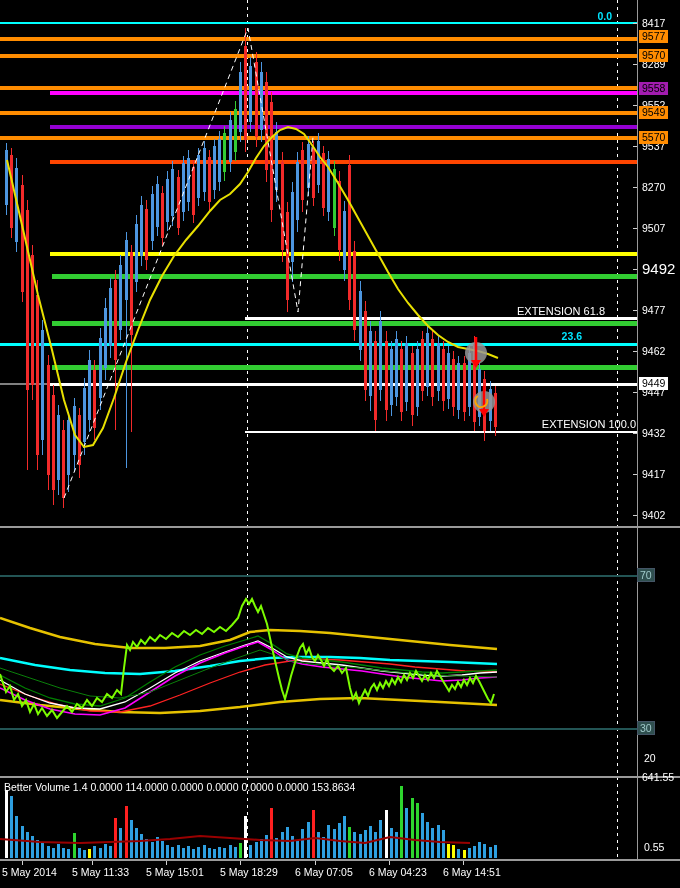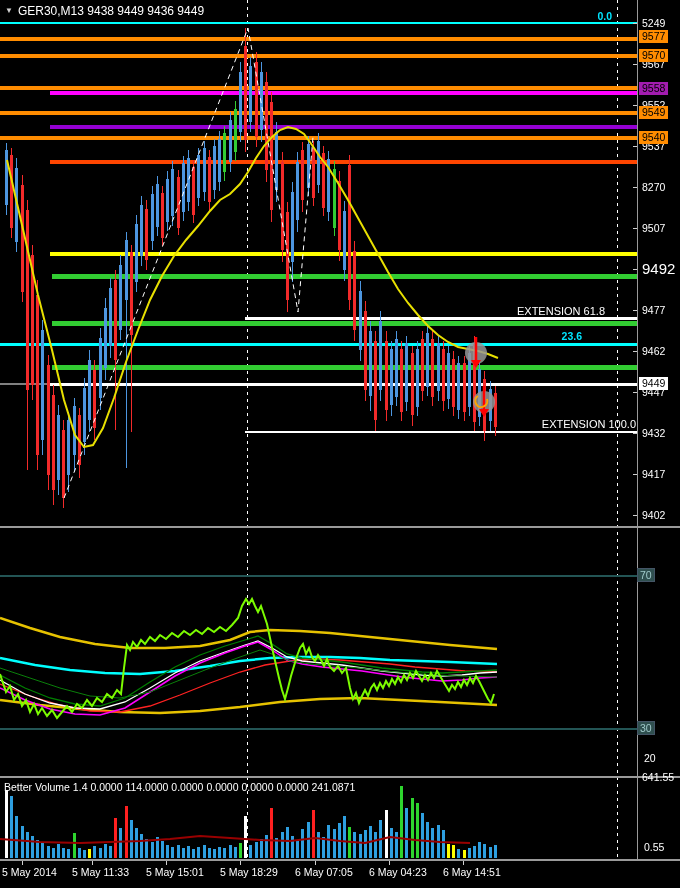--- a/index.html
+++ b/index.html
@@ -361,33 +361,32 @@
       <line x1="484" y1="386" x2="484" y2="411" stroke="#FF0000" stroke-width="2.5"></line>
       <polygon points="479,409 489,409 484,417" fill="#FF0000"></polygon>
       <path d="M 478 396 A 6 6 0 1 0 487 399" fill="none" stroke="#FFA500" stroke-width="2"></path>
     </svg>
 
   <div class="sep" style="top:526px"></div>
   <div class="sep" style="top:776px"></div>
   <div class="sep" style="top:859px"></div>
   <div class="abs" style="left:637px;top:0;width:1px;height:860px;background:#9a9a9a"></div>
 
-  <div class="title"><span class="tri">▼</span><span>GER30,M13  9438 9449 9436 9449</span></div>
-  <div class="hdr" style="left:4px;top:781px">Better Volume 1.4 0.0000 114.0000 0.0000 0.0000 0.0000 0.0000 241.0871</div>
+  <div class="hdr" style="left:4px;top:781px">Better Volume 1.4 0.0000 114.0000 0.0000 0.0000 0.0000 0.0000 153.8634</div>
 
   <div class="lbl cyanlbl" style="left:580px;top:10px;width:32px;text-align:right">0.0</div>
   <div class="lbl cyanlbl" style="left:540px;top:330px;width:42px;text-align:right">23.6</div>
   <div class="lbl extlbl" style="left:486px;top:305px;width:150px;text-align:center">EXTENSION 61.8</div>
   <div class="lbl extlbl" style="left:486px;top:418px;width:150px;text-align:right">EXTENSION 100.0</div>
 
   <div id="layer-price-axis" class="abs">
       <div style="position: absolute; left: 633px; top: 23px; width: 4px; height: 1px; background: rgb(207, 207, 207);"></div>
-      <div style="position: absolute; left: 642px; top: 17px; color: rgb(255, 255, 255); font-size: 10.5px; line-height: 12px;">5249</div>
+      <div style="position: absolute; left: 642px; top: 17px; color: rgb(255, 255, 255); font-size: 10.5px; line-height: 12px;">8417</div>
       <div style="position: absolute; left: 633px; top: 64px; width: 4px; height: 1px; background: rgb(207, 207, 207);"></div>
-      <div style="position: absolute; left: 642px; top: 58px; color: rgb(255, 255, 255); font-size: 10.5px; line-height: 12px;">9567</div>
+      <div style="position: absolute; left: 642px; top: 58px; color: rgb(255, 255, 255); font-size: 10.5px; line-height: 12px;">8289</div>
       <div style="position: absolute; left: 633px; top: 105px; width: 4px; height: 1px; background: rgb(207, 207, 207);"></div>
       <div style="position: absolute; left: 642px; top: 99px; color: rgb(255, 255, 255); font-size: 10.5px; line-height: 12px;">9552</div>
       <div style="position: absolute; left: 633px; top: 146px; width: 4px; height: 1px; background: rgb(207, 207, 207);"></div>
       <div style="position: absolute; left: 642px; top: 140px; color: rgb(255, 255, 255); font-size: 10.5px; line-height: 12px;">9537</div>
       <div style="position: absolute; left: 633px; top: 187px; width: 4px; height: 1px; background: rgb(207, 207, 207);"></div>
       <div style="position: absolute; left: 642px; top: 181px; color: rgb(255, 255, 255); font-size: 10.5px; line-height: 12px;">8270</div>
       <div style="position: absolute; left: 633px; top: 228px; width: 4px; height: 1px; background: rgb(207, 207, 207);"></div>
       <div style="position: absolute; left: 642px; top: 222px; color: rgb(255, 255, 255); font-size: 10.5px; line-height: 12px;">9507</div>
       <div style="position: absolute; left: 633px; top: 269px; width: 4px; height: 1px; background: rgb(207, 207, 207);"></div>
       <div style="position: absolute; left: 642px; top: 263px; color: rgb(255, 255, 255); font-size: 15px; line-height: 12px;">9492</div>
@@ -400,21 +399,21 @@
       <div style="position: absolute; left: 633px; top: 433px; width: 4px; height: 1px; background: rgb(207, 207, 207);"></div>
       <div style="position: absolute; left: 642px; top: 427px; color: rgb(255, 255, 255); font-size: 10.5px; line-height: 12px;">9432</div>
       <div style="position: absolute; left: 633px; top: 474px; width: 4px; height: 1px; background: rgb(207, 207, 207);"></div>
       <div style="position: absolute; left: 642px; top: 468px; color: rgb(255, 255, 255); font-size: 10.5px; line-height: 12px;">9417</div>
       <div style="position: absolute; left: 633px; top: 515px; width: 4px; height: 1px; background: rgb(207, 207, 207);"></div>
       <div style="position: absolute; left: 642px; top: 509px; color: rgb(255, 255, 255); font-size: 10.5px; line-height: 12px;">9402</div>
       <div style="position: absolute; left: 639px; top: 30px; background: rgb(255, 140, 0); color: rgb(0, 0, 0); font-size: 10.5px; line-height: 13px; padding: 0px 3px;">9577</div>
       <div style="position: absolute; left: 639px; top: 49px; background: rgb(255, 140, 0); color: rgb(0, 0, 0); font-size: 10.5px; line-height: 13px; padding: 0px 3px;">9570</div>
       <div style="position: absolute; left: 639px; top: 82px; background: #a21caf; color: rgb(0, 0, 0); font-size: 10.5px; line-height: 13px; padding: 0px 3px;">9558</div>
       <div style="position: absolute; left: 639px; top: 106px; background: rgb(255, 140, 0); color: rgb(0, 0, 0); font-size: 10.5px; line-height: 13px; padding: 0px 3px;">9549</div>
-      <div style="position: absolute; left: 639px; top: 131px; background: rgb(255, 140, 0); color: rgb(0, 0, 0); font-size: 10.5px; line-height: 13px; padding: 0px 3px;">9540</div>
+      <div style="position: absolute; left: 639px; top: 131px; background: rgb(255, 140, 0); color: rgb(0, 0, 0); font-size: 10.5px; line-height: 13px; padding: 0px 3px;">5570</div>
       <div style="position: absolute; left: 639px; top: 377px; background: rgb(255, 255, 255); color: rgb(0, 0, 0); font-size: 10.5px; line-height: 13px; padding: 0px 3px;">9449</div>
     </div>
   <div id="layer-rsi-axis" class="abs">
       <span class="rsibadge" style="top: 568px;">70</span>
       <span class="rsibadge" style="top: 721px;">30</span>
       <div style="position: absolute; left: 644px; top: 752px; color: rgb(255, 255, 255); font-size: 10.5px;">20</div>
     </div>
   <div id="layer-time-axis" class="abs">
       <div style="position: absolute; left: 2px; top: 866px; color: rgb(255, 255, 255); font-size: 10.5px; white-space: nowrap;">5 May 2014</div>
       <div style="position: absolute; left: 22px; top: 861px; width: 1px; height: 4px; background: rgb(207, 207, 207);"></div>

